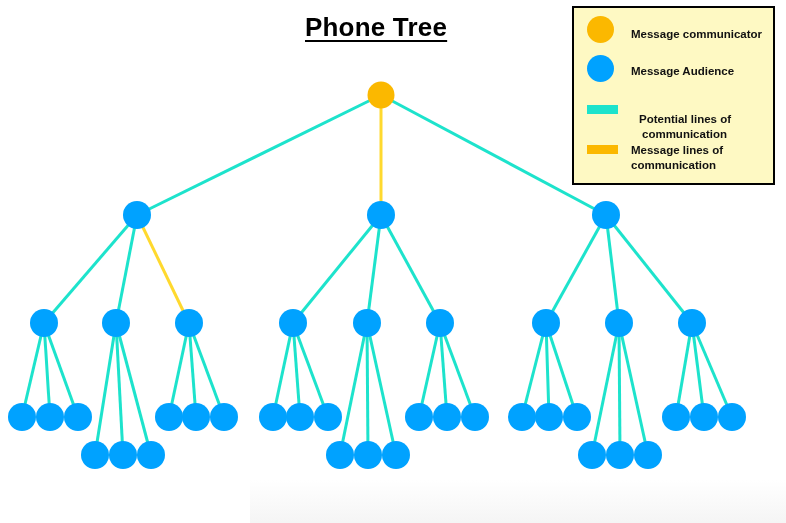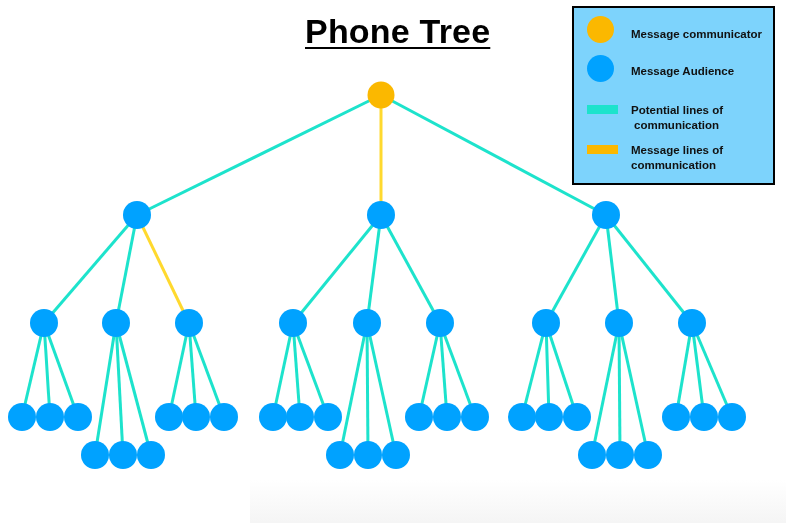--- a/index.html
+++ b/index.html
@@ -8,28 +8,28 @@
       background: #ffffff;
       font-family: "Liberation Sans", sans-serif;
     }
     .shadow {
       position: absolute; left: 250px; top: 480px; width: 536px; height: 43px;
       background: linear-gradient(to bottom, rgba(255,255,255,0) 0%, rgba(238,238,238,0.6) 100%);
       pointer-events: none;
     }
     #title {
       position: absolute; left: 305px; top: 12px;
-      font-size: 34px; font-weight: bold; color: #000;
+      font-size: 26px; font-weight: bold; color: #000;
       text-decoration: underline; text-decoration-thickness: 2px; text-underline-offset: 4px;
       letter-spacing: 0.2px;
     }
     #tree { position: absolute; left: 0; top: 0; }
     #legend {
       position: absolute; left: 572px; top: 6px; width: 203px; height: 179px;
-      border: 2px solid #000; background: #7dd3fc; box-sizing: border-box;
+      border: 2px solid #000; background: #fef9c3; box-sizing: border-box;
     }
     .leg-item { position: absolute; left: 0; width: 100%; }
     .leg-swatch { position: absolute; }
     .leg-circle { width: 27px; height: 27px; border-radius: 50%; }
     .leg-bar { width: 31px; height: 9px; }
     .leg-label {
       position: absolute; left: 57px; font-size: 11.5px; font-weight: bold; color: #111; line-height: 15px;
     }
   </style>
 </head>
@@ -129,21 +129,21 @@
   <div class="leg-item" style="top:8px;">
     <div class="leg-swatch leg-circle" style="left: 13px; top: 0px; background: rgb(251, 184, 0);"></div>
     <div class="leg-label" style="top:11px;">Message communicator</div>
   </div>
   <div class="leg-item" style="top:47px;">
     <div class="leg-swatch leg-circle" style="left: 13px; top: 0px; background: rgb(0, 162, 255);"></div>
     <div class="leg-label" style="top:9px;">Message Audience</div>
   </div>
   <div class="leg-item" style="top:89px;">
     <div class="leg-swatch leg-bar" style="left: 13px; top: 8px; background: rgb(29, 227, 204);"></div>
-    <div class="leg-label" style="top:6px;">
+    <div class="leg-label" style="top:15px;margin-left:8px;">
       <div>Potential lines of</div>
       <div style="padding-left:3px;">communication</div>
     </div>
   </div>
   <div class="leg-item" style="top:135px;">
     <div class="leg-swatch leg-bar" style="left: 13px; top: 2px; background: rgb(251, 184, 0);"></div>
     <div class="leg-label" style="top:0;">
       <div>Message lines of</div>
       <div>communication</div>
     </div>

